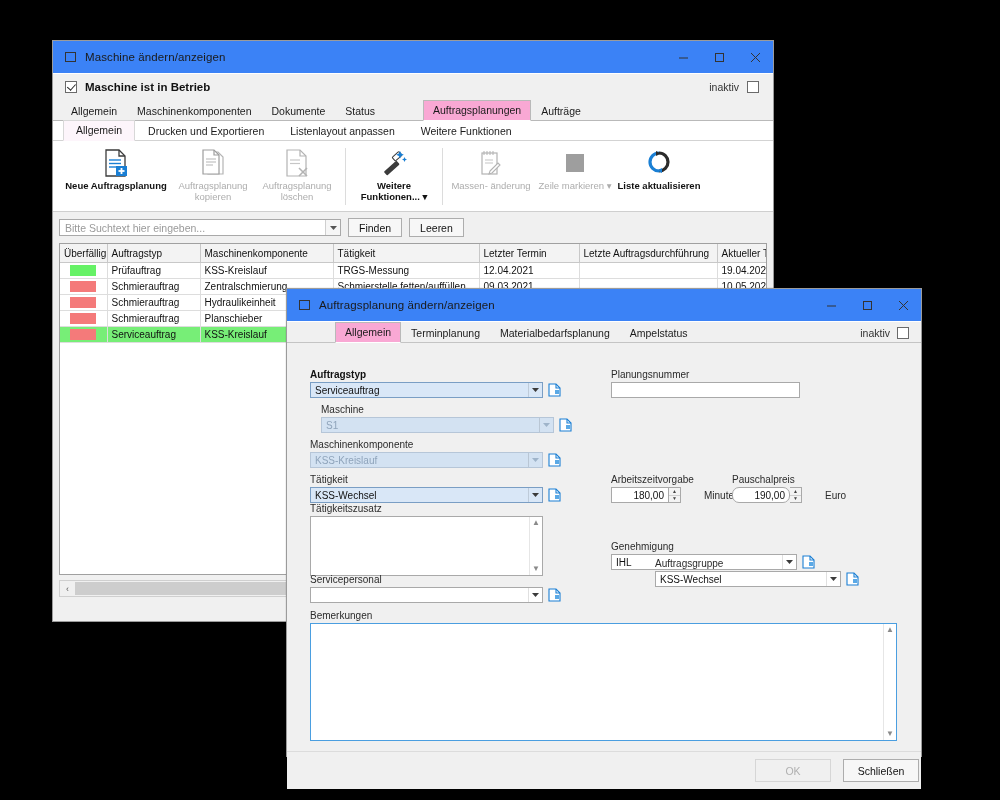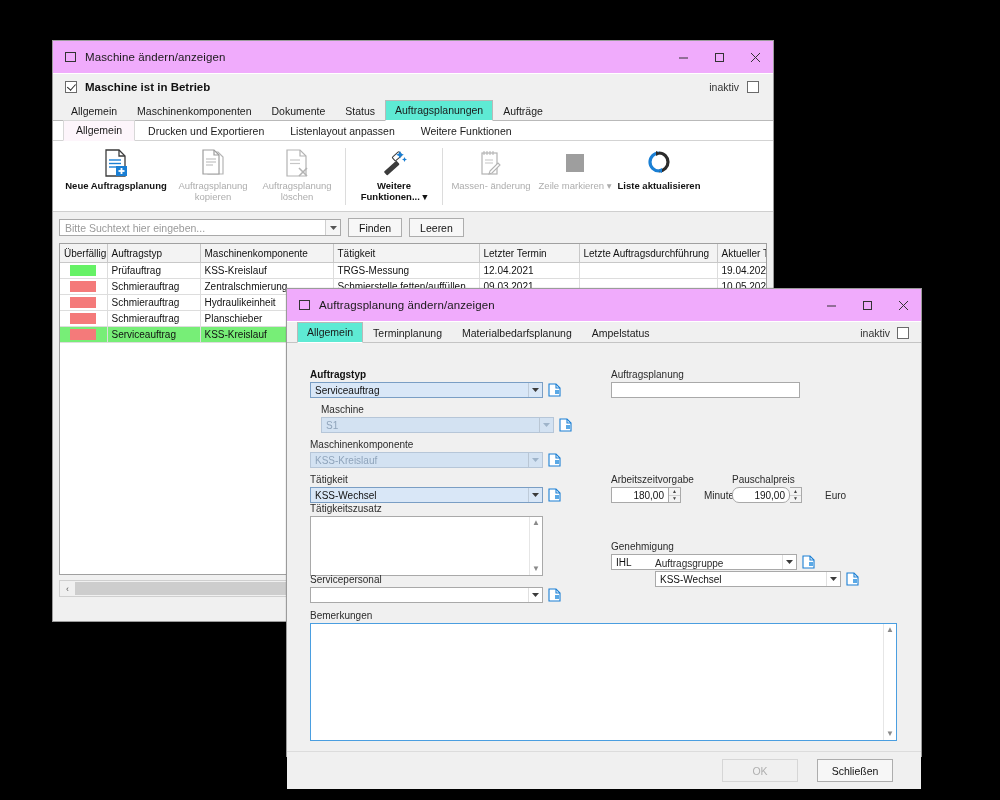--- a/index.html
+++ b/index.html
@@ -13,21 +13,21 @@
 
   
   .window {
     position: absolute;
     background: #f0f0f0;
     border: 1px solid #9b9b9b;
     box-shadow: 0 0 0 1px rgba(0,0,0,.05);
   }
   .titlebar {
     height: 32px;
-    background: #f0abfc;
+    background: #3b82f6;
     display: flex; align-items: center;
     border-bottom: 1px solid #ffffff;
   }
   .title-icon {
     width: 11px; height: 10px;
     border: 1.3px solid #333;
     margin-left: 12px; margin-right: 9px;
     box-sizing: border-box;
   }
   .title-text { font-size: 11.5px; color: #1a1a1a; letter-spacing: .1px; }
@@ -76,23 +76,24 @@
   .tab1 {
     font-size: 10.5px; color: #1a1a1a;
     padding: 3px 9px 3px 9px;
     line-height: 13px;
     border: 1px solid transparent;
     border-bottom: none;
     position: relative; top: 1px;
     white-space: nowrap;
   }
   .tab1.active {
-    background: #5eead4;
+    background: #f9a8d4;
     border: 1px solid #b9b9b9;
     border-bottom: 1px solid #ffffff;
+    margin-left: 38px;
   }
 
   
   .tabs2 {
     display: flex; align-items: flex-end;
     height: 19px; padding-left: 10px;
     background: #ffffff;
     border-bottom: 1px solid #d3d3d3;
   }
   .tab2 {
@@ -278,21 +279,21 @@
     background: #ffffff; border-left: 1px solid #e6e6e6;
     display: flex; flex-direction: column; justify-content: space-between;
     align-items: center; padding: 2px 0; box-sizing: border-box;
   }
   .ta-scroll span { font-size: 8px; color: #8a8a8a; line-height: 1; }
 
   .dlg-footer {
     position: absolute; left: 0; right: 0; bottom: 0; height: 37px;
     background: #f0f0f0; border-top: 1px solid #dcdcdc;
     display: flex; align-items: center; justify-content: flex-end;
-    padding-right: 28px; gap: 19px;
+    padding-right: 2px; gap: 12px;
   }
   .btn-dlg {
     width: 74px; height: 21px;
     border: 1px solid #c6c6c6; background: #f2f2f2;
     font-size: 10.5px; color: #111;
     display: flex; align-items: center; justify-content: center;
   }
   .btn-dlg.disabled { color: #b0b0b0; background: #f0f0f0; border-color: #d6d6d6; }
   .btn-dlg.primary { border-color: #adadad; background: #f7f7f7; }
 </style>
@@ -705,21 +706,21 @@
               <svg width="13" height="14" viewBox="0 0 13 14">
                   <path d="M1 1 h7 l4 4 v8 h-11 z" fill="#fff" stroke="#1a7fd4" stroke-width="1.1"></path>
                   <path d="M8 1 v4 h4" fill="none" stroke="#1a7fd4" stroke-width="1.1"></path>
                   <path d="M7 7 h4 v4 h-4 z" fill="#5aa9e6"></path>
                 </svg>
             </span>
           </div>
         </div>
 
         <div class="fld" style="left:324px; top:6px; width:260px;">
-          <span class="flabel">Auftragsplanung</span>
+          <span class="flabel">Planungsnummer</span>
           <div class="textinput" style="width:189px;">
             <span></span>
           </div>
         </div>
 
         <div class="fld" style="left:324px; top:111px;">
           <span class="flabel">Arbeitszeitvorgabe</span>
           <div class="ctlrow">
             <div class="numinput" style="width:58px;">
               <span>180,00</span>

